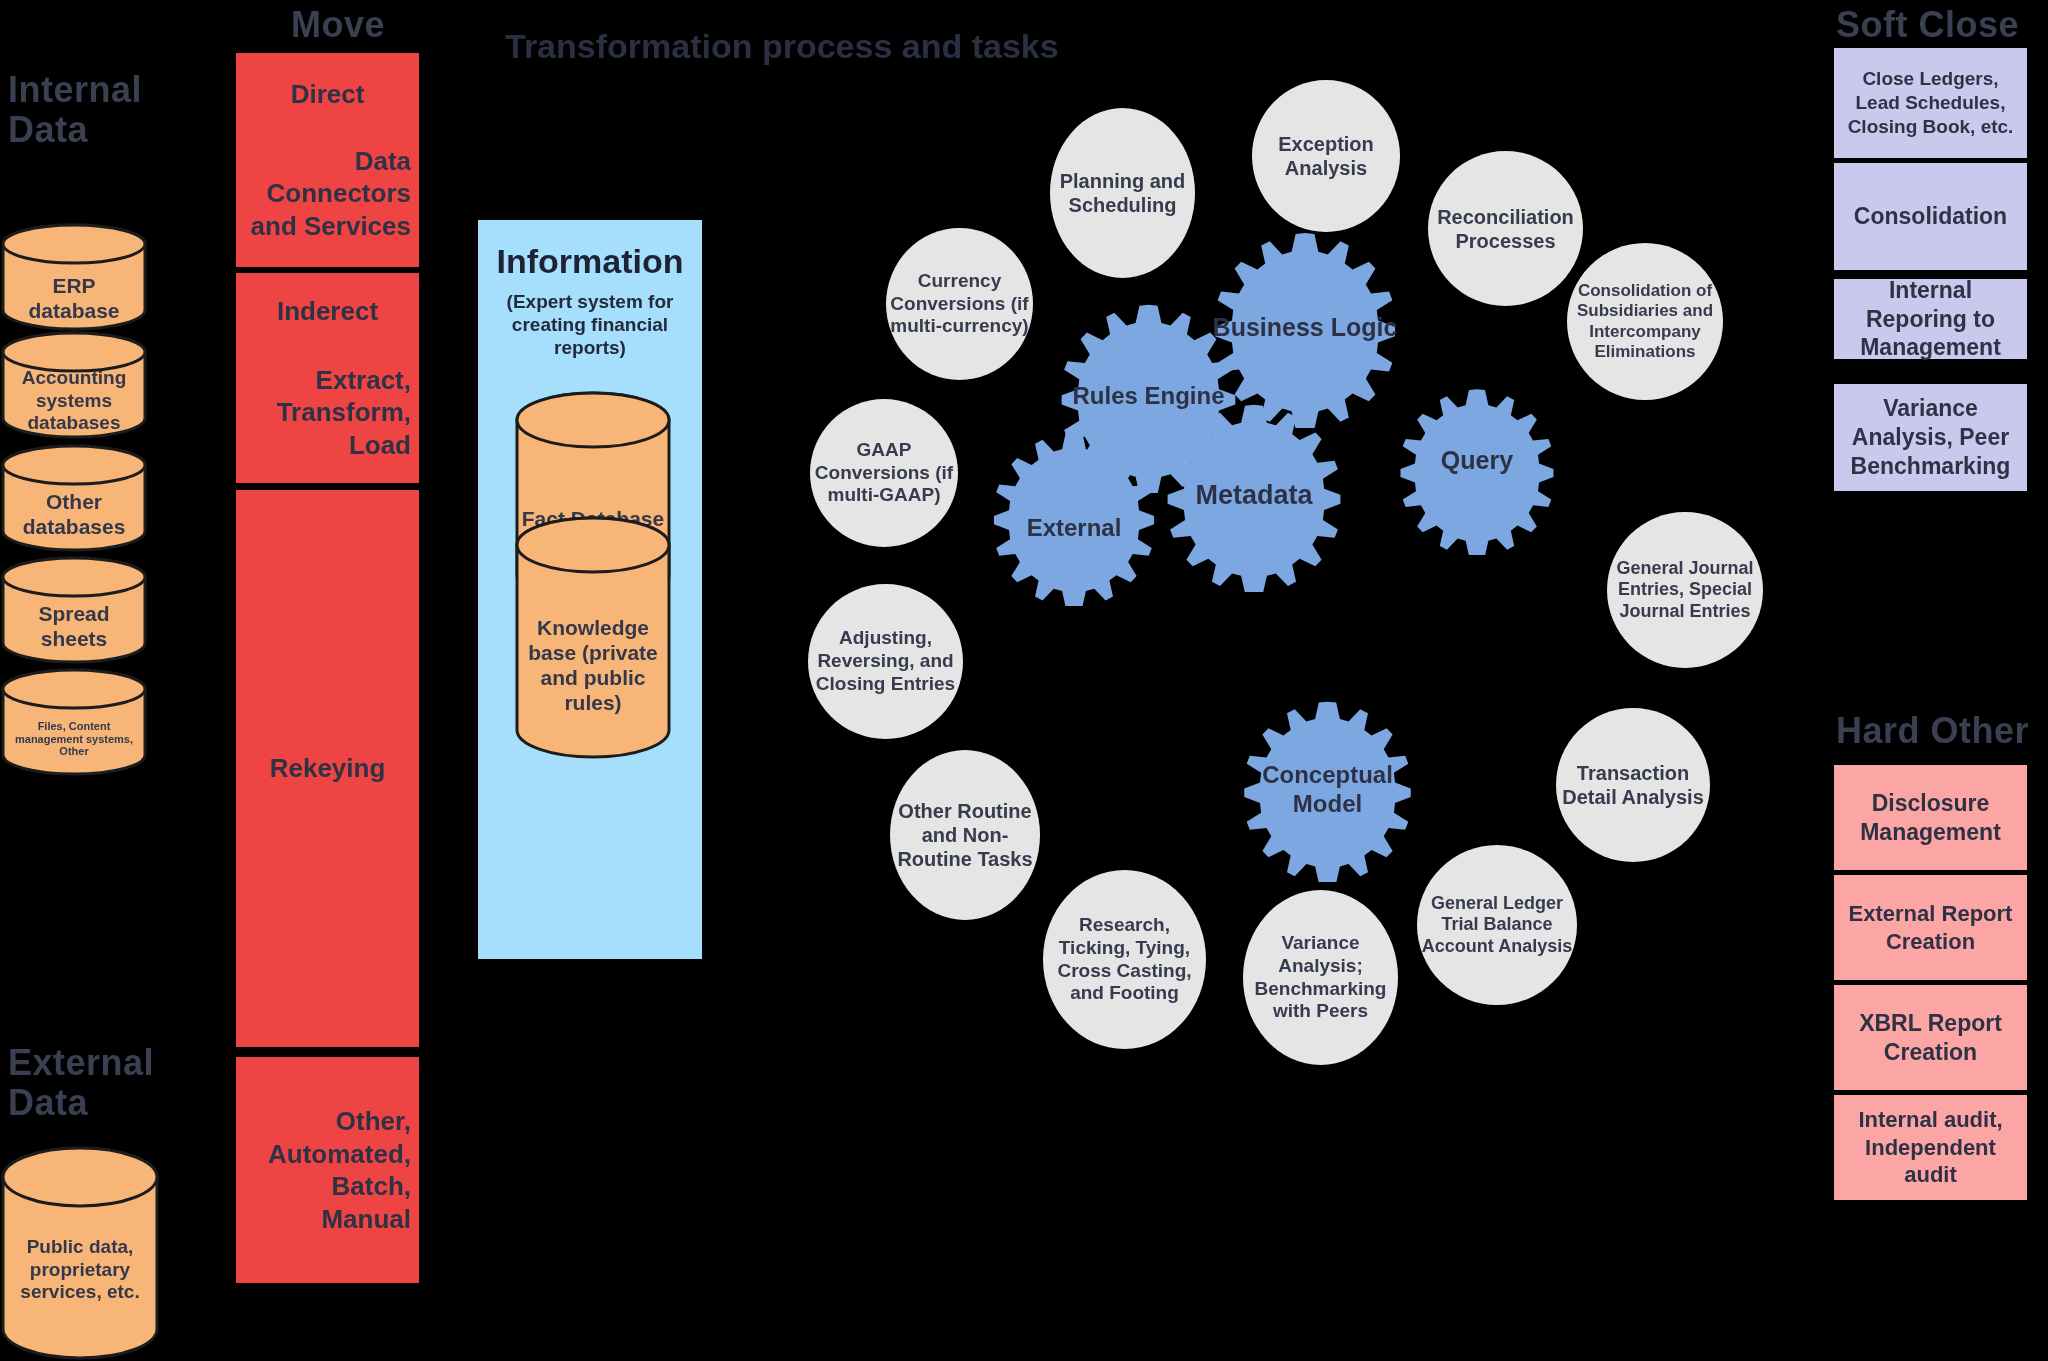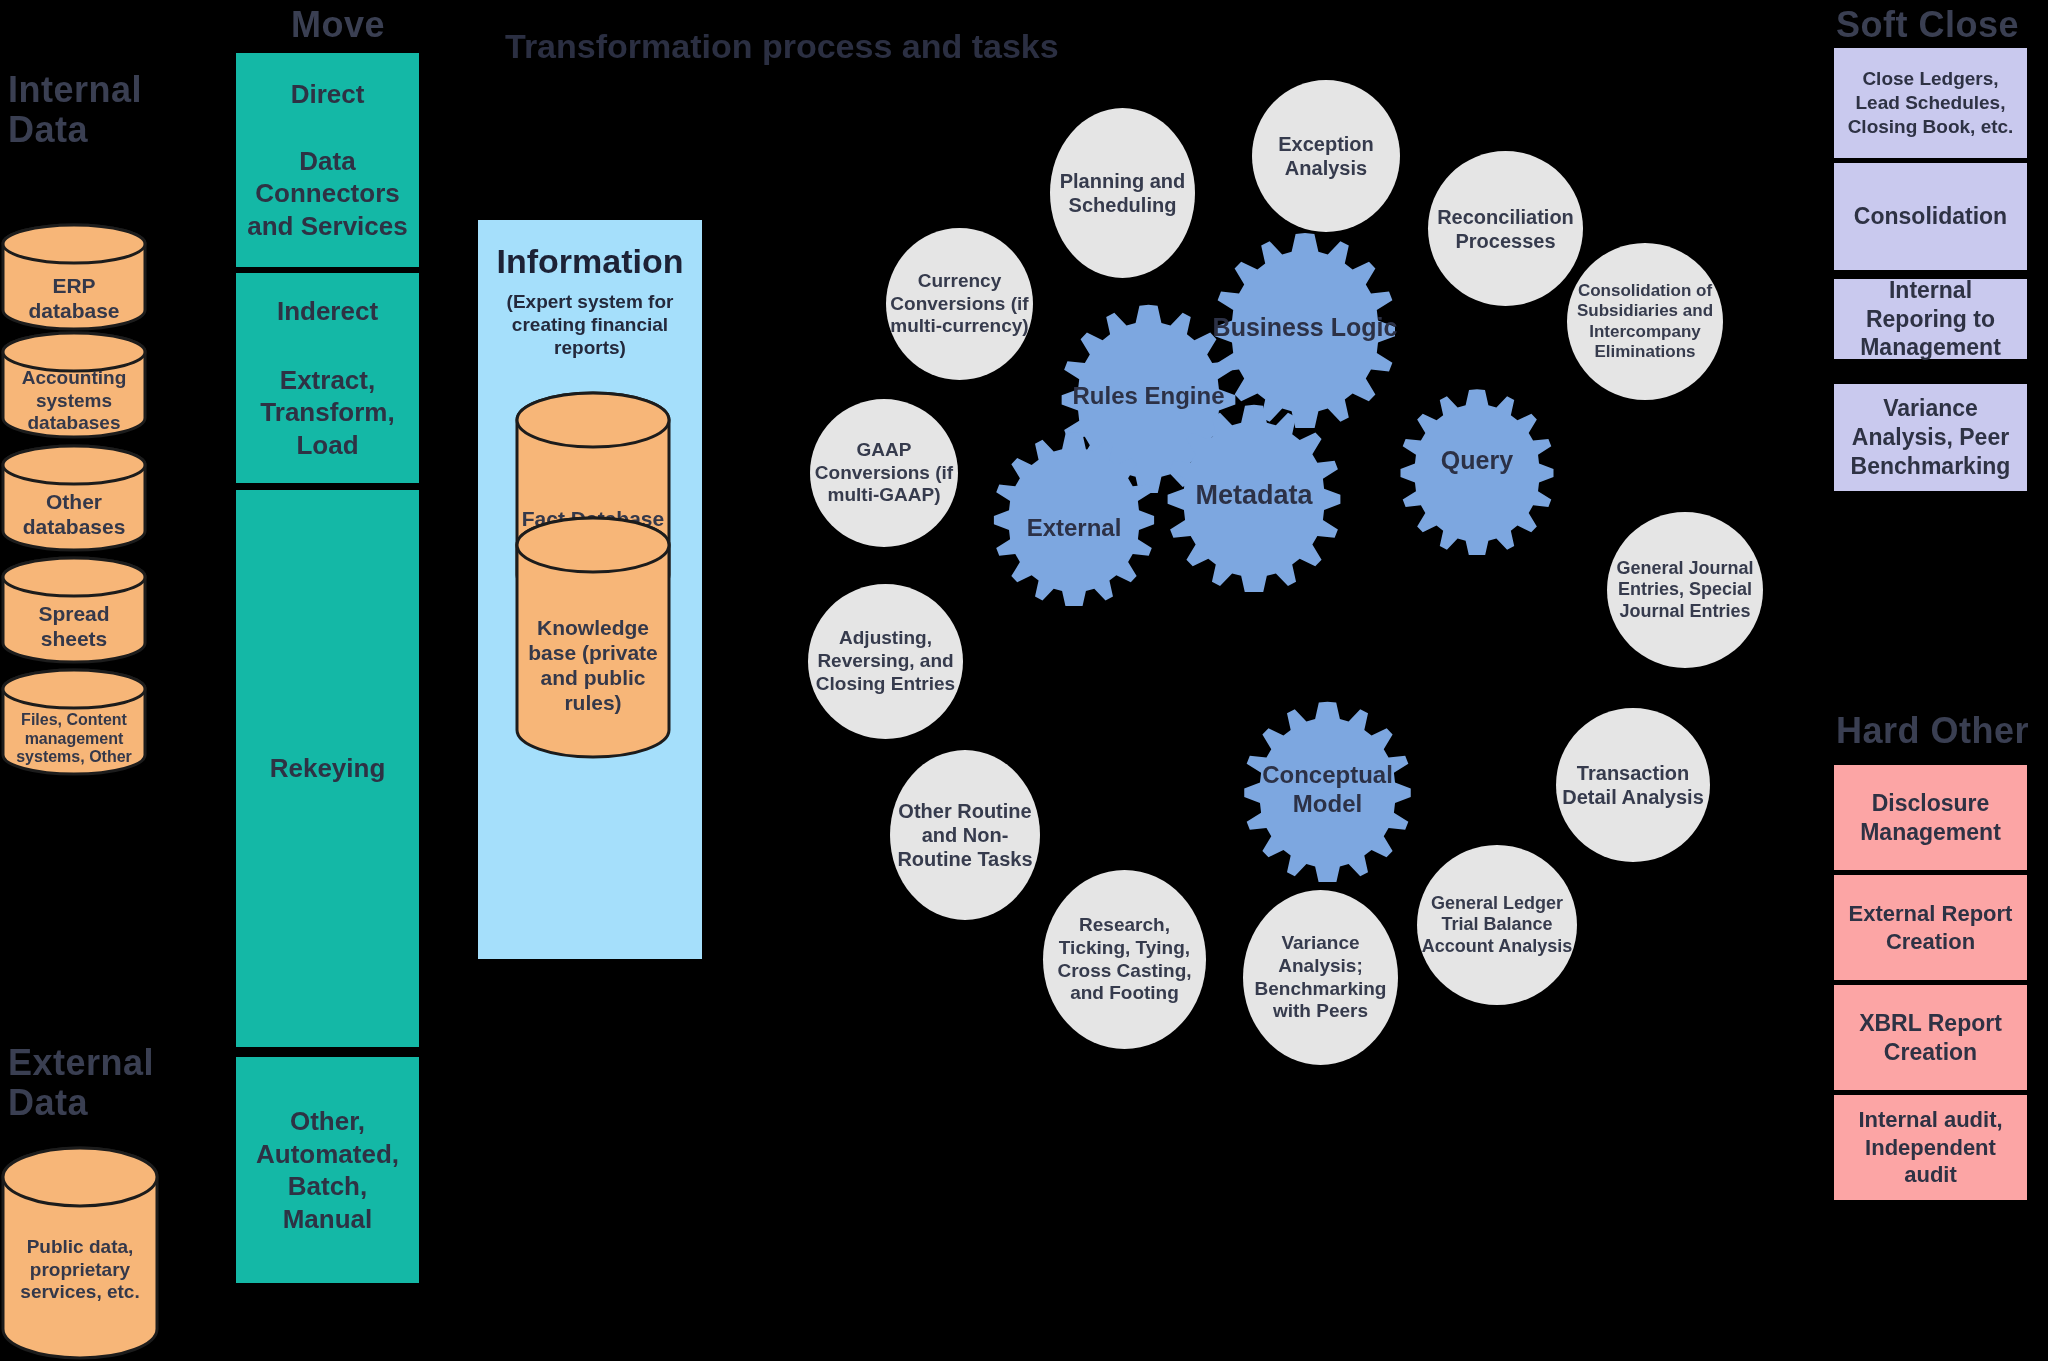--- a/index.html
+++ b/index.html
@@ -16,21 +16,21 @@
   .cyl svg{position:absolute;inset:0;width:100%;height:100%;}
   .cyl .cyl-label{position:absolute;left:0;right:0;text-align:center;
      font-weight:bold;color:#34384a;line-height:1.18;
      display:flex;align-items:center;justify-content:center;flex-direction:column;}
 
   
   .box{position:absolute;display:flex;align-items:center;justify-content:center;
        text-align:center;font-weight:bold;line-height:1.25;color:#2e3244;
        box-sizing:border-box;padding:4px 8px;}
   .box .sub{display:block;}
-  .green{background:#14b8a6;}
+  .green{background:#ef4444;text-align:right;}
   .purple{background:#c9c9ee;}
   .peach{background:#fca5a5;}
 
   
   #info-panel{position:absolute;background:#a5dffb;box-sizing:border-box;}
   #info-title{position:absolute;left:0;right:0;text-align:center;font-weight:bold;
               font-size:34px;color:#1d2236;}
   #info-sub{position:absolute;left:0;right:0;text-align:center;font-weight:bold;
             font-size:19px;color:#24293c;line-height:1.22;}
 
@@ -83,21 +83,21 @@
     <ellipse cx="74" cy="22" rx="71" ry="19" fill="#f7b678" stroke="#1c1c1c" stroke-width="3"></ellipse>
   </svg>
   <div class="cyl-label" style="top:42px;height:60px;font-size:21px;padding:0 6px;">Spread sheets</div>
 </div>
 
 <div class="cyl" style="left:0px;top:667px;width:148px;height:110px;">
   <svg viewBox="0 0 148 110" preserveAspectRatio="none">
     <path d="M3 22 a71 19 0 0 1 142 0 v66 a71 19 0 0 1 -142 0 z" fill="#f7b678" stroke="#1c1c1c" stroke-width="3"></path>
     <ellipse cx="74" cy="22" rx="71" ry="19" fill="#f7b678" stroke="#1c1c1c" stroke-width="3"></ellipse>
   </svg>
-  <div class="cyl-label" style="top:40px;height:64px;font-size:16px;padding:0 3px;">Files, Content management systems, Other</div>
+  <div class="cyl-label" style="top:40px;height:64px;font-size:11px;padding:0 3px;">Files, Content management systems, Other</div>
 </div>
 
 <div class="col-head" style="left:8px;top:1043px;width:180px;">External Data</div>
 
 <div class="cyl" style="left:0px;top:1145px;width:160px;height:216px;">
   <svg viewBox="0 0 160 216" preserveAspectRatio="none">
     <path d="M3 32 a77 29 0 0 1 154 0 v152 a77 29 0 0 1 -154 0 z" fill="#f7b678" stroke="#1c1c1c" stroke-width="3"></path>
     <ellipse cx="80" cy="32" rx="77" ry="29" fill="#f7b678" stroke="#1c1c1c" stroke-width="3"></ellipse>
   </svg>
   <div class="cyl-label" style="top:90px;height:70px;font-size:19px;padding:0 6px;">Public data, proprietary services, etc.</div>

